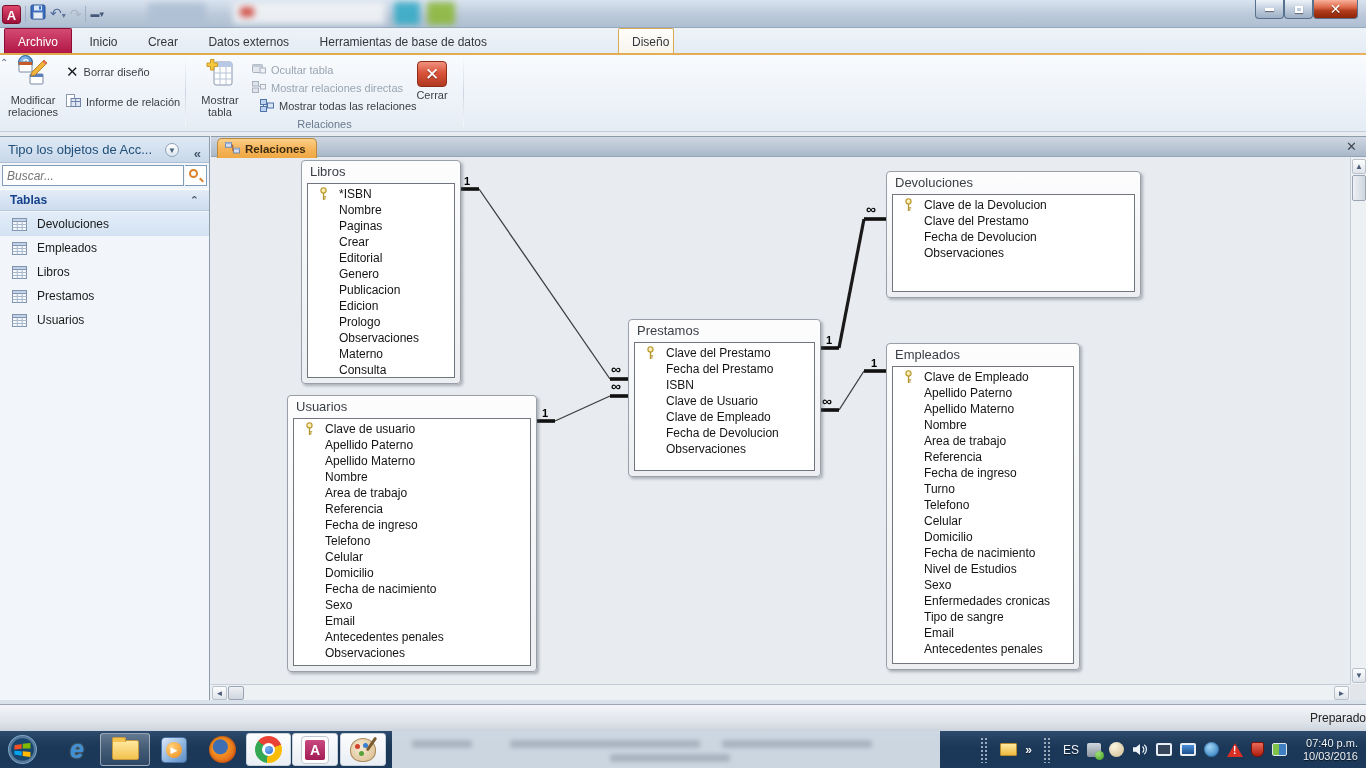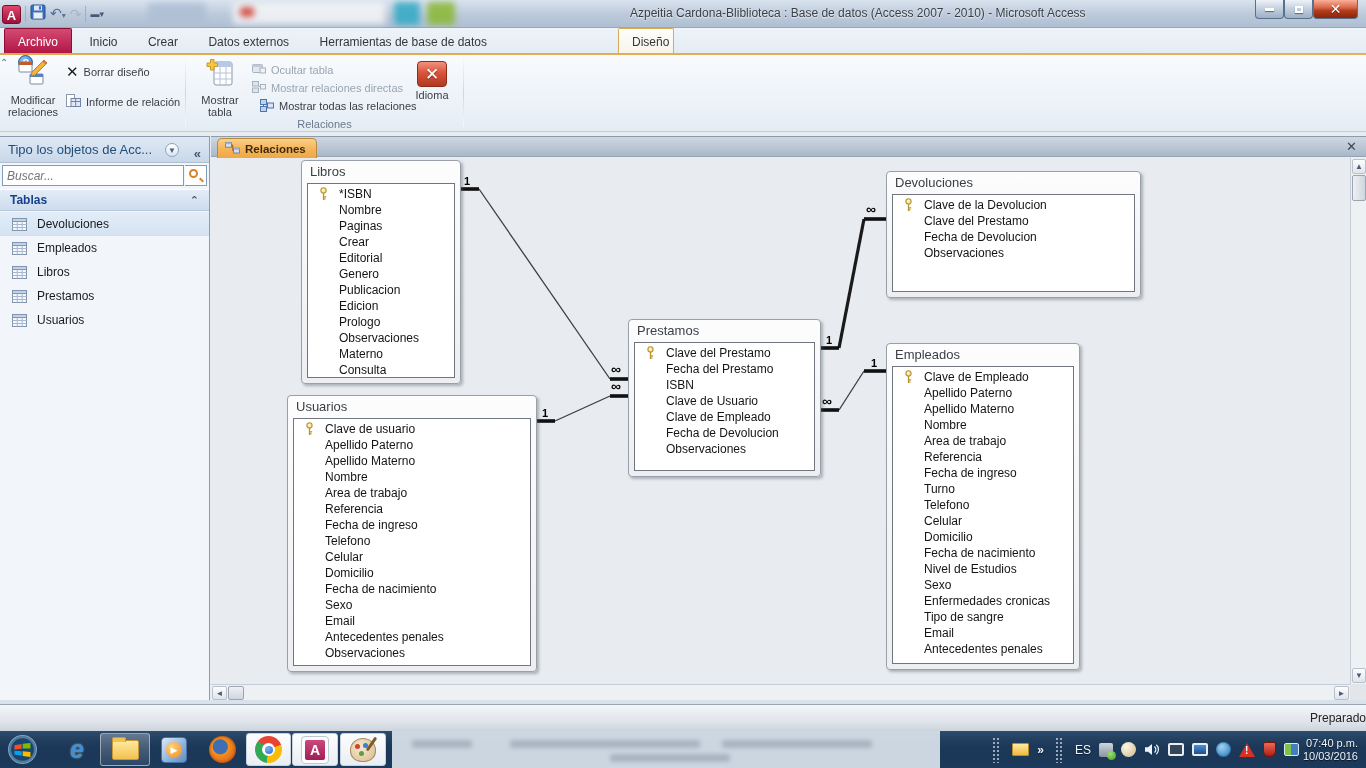--- a/index.html
+++ b/index.html
@@ -154,21 +154,21 @@
   .usb-ic{width:14px;height:14px;background:linear-gradient(#cfd6dd,#8a949e);border-radius:2px;position:relative;}
   .usb-ic::after{content:"";position:absolute;right:-3px;bottom:-3px;width:9px;height:9px;border-radius:50%;background:radial-gradient(circle at 35% 30%,#9fe07a,#3f9b1e);}
   .msgr-ic{width:15px;height:15px;border-radius:50%;background:radial-gradient(circle at 35% 30%,#fdf6e2,#cdb98f);}
   .net-ic,.disp-ic{width:16px;height:13px;border:2px solid #e8eef4;border-radius:2px;background:#36465a;position:relative;}
   .disp-ic{background:linear-gradient(#4a90d9,#1c4f8c);}
   .globe-ic{width:15px;height:15px;border-radius:50%;background:radial-gradient(circle at 38% 32%,#9fd4f5,#2272b8);box-shadow:inset 0 0 2px #0c3a66;}
   .warn-ic{width:0;height:0;border-left:8px solid transparent;border-right:8px solid transparent;border-bottom:14px solid #d93025;position:relative;}
   .warn-ic::after{content:"!";position:absolute;left:-2px;top:2px;color:#fff;font-size:10px;font-weight:bold;}
   .shield-ic{width:13px;height:15px;background:linear-gradient(#e96a5a,#b01d0e);border:1px solid #7e1206;border-radius:2px 2px 6px 6px;}
   .card-ic{width:15px;height:13px;background:linear-gradient(90deg,#7fc24a 50%,#3f7fc2 50%);border:1px solid #dfe7ee;border-radius:2px;}
-  .clock{margin:0 8px 0 0;text-align:right;color:#eef3f8;font-size:11px;line-height:13px;text-shadow:0 1px 1px rgba(0,0,0,.7);}
+  .clock{margin:0 8px 0 12px;text-align:right;color:#eef3f8;font-size:11px;line-height:13px;text-shadow:0 1px 1px rgba(0,0,0,.7);}
 </style>
 </head>
 <body>
 
 <div class="screen">
 
   <div class="abs titlebar">
     <div class="abs blur-frag" style="left:148px;top:3px;width:58px;height:20px;background:#aebfd4;"></div>
     <div class="abs blur-frag" style="left:233px;top:2px;width:152px;height:22px;background:#f4f5f7;"></div>
     <div class="abs blur-frag" style="left:240px;top:7px;width:14px;height:10px;background:#cf3b30;"></div>
@@ -185,21 +185,20 @@
             <rect x="9" y="2.2" width="2" height="3.4" fill="#3c6ec4"></rect>
             <rect x="3.5" y="8.5" width="9" height="6" fill="#e8eef7" stroke="#9ab0cf"></rect>
           </svg>
       </span>
       <span class="qbtn">↶<span class="qcaret">▾</span></span>
       <span class="qbtn gray">↷</span>
       <span class="qsep"></span>
       <span class="qbtn" style="font-size:9px;color:#44597a;">▬▾</span>
     </div>
 
-    <div class="abs win-title">Azpeitia Cardona-Bliblioteca : Base de datos (Access 2007 - 2010)  -  Microsoft Access</div>
 
     <div class="abs winbtns">
       <div class="wbtn">
           <span class="ic-min"></span>
         </div>
       <div class="wbtn">
           <span class="ic-restore"></span>
         </div>
       <div class="wbtn close">
           <span class="ic-close">✕</span>
@@ -293,21 +292,21 @@
             <rect x="0.5" y="7.5" width="6" height="5" fill="#bcd2ef" stroke="#4f74a8"></rect>
             <rect x="7.5" y="4" width="6" height="5" fill="#d8e5f6" stroke="#4f74a8"></rect>
             <line x1="3.5" y1="5.5" x2="3.5" y2="7.5" stroke="#4f74a8"></line>
             <line x1="6.5" y1="6.5" x2="7.5" y2="6.5" stroke="#4f74a8"></line>
           </svg>
       </span>
       <span>Mostrar todas las relaciones</span>
     </div>
     <div class="bigbtn" style="left:405px;width:54px;">
       <span class="cerrar-ic">✕</span>
-      <div class="blabel">Idioma</div>
+      <div class="blabel">Cerrar</div>
     </div>
     <div class="grp-sep" style="left:463px;"></div>
     <div style="position:absolute;left:186px;top:0;width:277px;height:77px;">
       <div class="grp-label">Relaciones</div>
     </div>
 
     <div class="rib-corner">
       <span class="rib-min">⌃</span>
       <span class="rib-help">?</span>
     </div>

